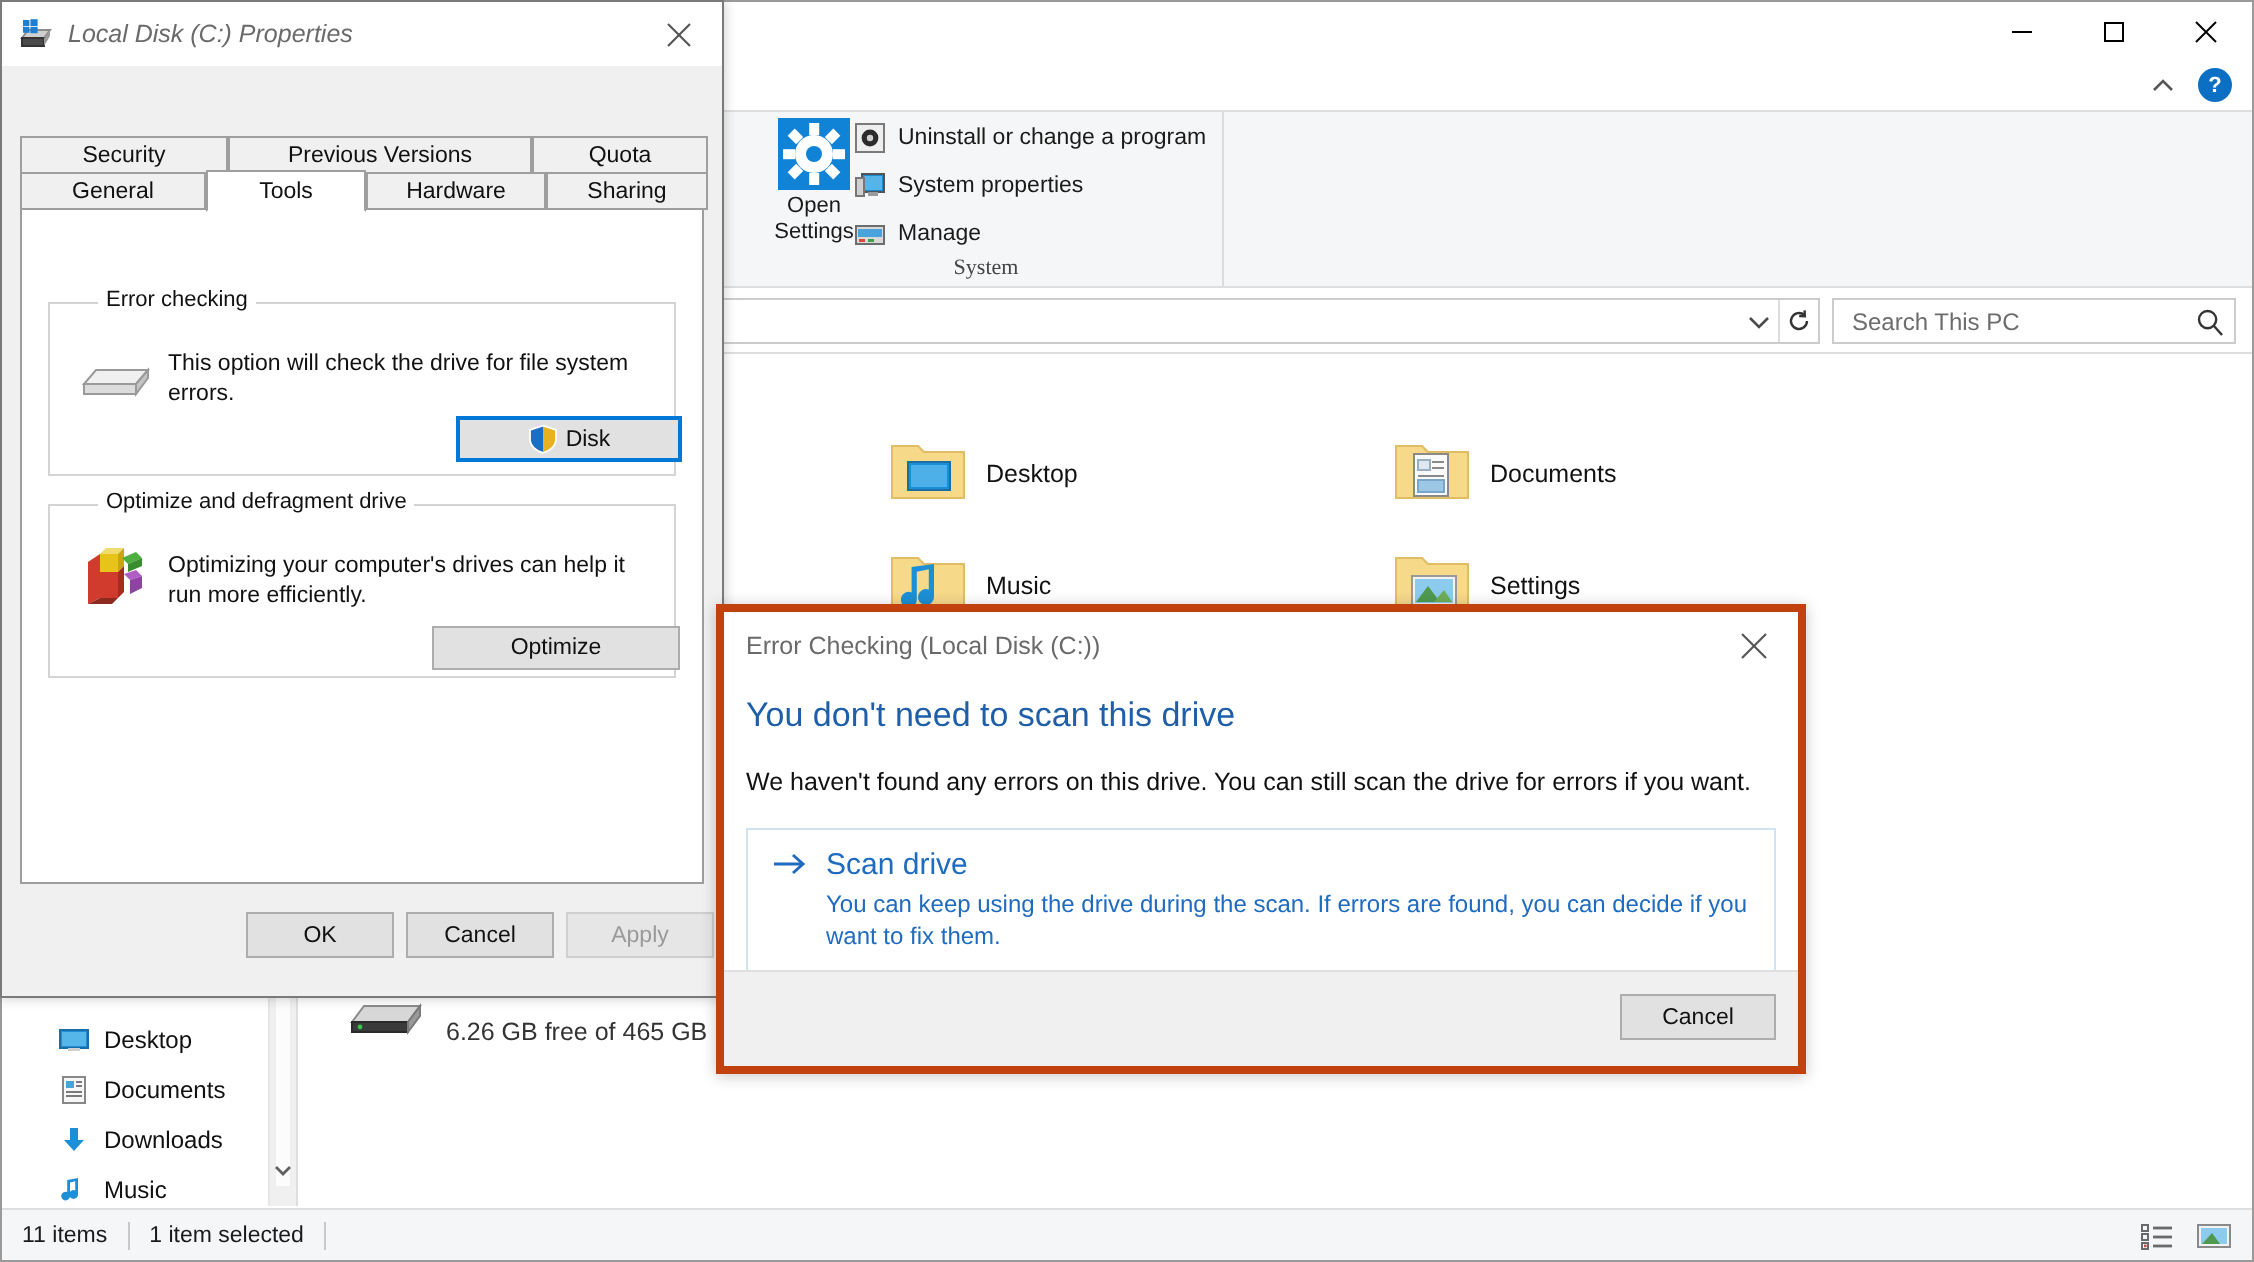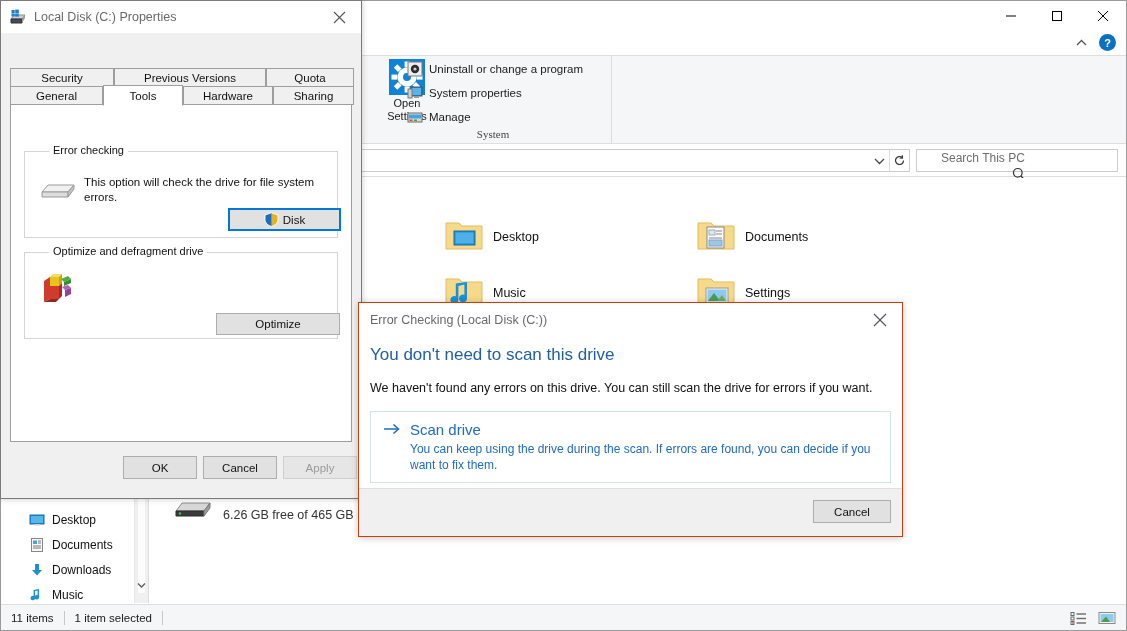--- a/index.html
+++ b/index.html
@@ -62,21 +62,21 @@
     font-size: 11px; color: #444; font-family: Liberation Serif, serif;
   }
   .big-btn {
     position: absolute; left: 4px; top: 4px; width: 56px;
     display: flex; flex-direction: column; align-items: center; justify-content: flex-end;
   }
   .big-btn .glyph { width: 36px; height: 36px; }
   .big-btn .lbl { font-size: 11px; color: #1a1a1a; line-height: 13px; text-align: center; margin-top: 2px; }
 
   .small-item {
-    position: absolute; left: 32px; display: flex; align-items: center; gap: 6px;
+    position: absolute; left: 52px; display: flex; align-items: center; gap: 6px;
     font-size: 11.5px; color: #1a1a1a; white-space: nowrap;
   }
   .small-item .si-icon { width: 16px; height: 16px; flex: none; }
 
   
   .exp-addrrow {
     position: absolute; left: 0; top: 144px; right: 0; height: 32px;
     background: #ffffff;
     border-bottom: 1px solid #dedede;
     box-sizing: border-box;
@@ -92,21 +92,21 @@
     padding-right: 4px;
   }
   .addr-refresh {
     position: absolute; right: 0; top: 0; width: 20px; height: 100%;
     border-left: 1px solid #ddd; display: flex; align-items: center; justify-content: center;
     color: #333; font-size: 12px; box-sizing: border-box;
   }
   .search-box {
     position: absolute; right: 8px; top: 4px; width: 202px; height: 23px;
     border: 1px solid #cccccc; background: #fff; box-sizing: border-box;
-    display: flex; align-items: center; padding: 0 4px 0 7px; flex-direction: column;
+    display: flex; align-items: center; padding: 0 4px 0 7px;
   }
   .search-box input {
     border: none; outline: none; flex: 1; font-size: 12px;
     font-family: "Liberation Sans", sans-serif; color: #333; background: transparent;
   }
   .search-box input::placeholder { color: #6d6d6d; }
   .search-ico { width: 16px; height: 16px; color: #333; flex: none; }
 
   
   .exp-navpane {
@@ -161,21 +161,21 @@
   .props {
     position: absolute; left: 0; top: 0; width: 362px; height: 499px;
     background: #f0f0f0;
     border: 1px solid #7a7a7a;
     box-sizing: border-box;
     box-shadow: 0 0 6px rgba(0,0,0,0.22);
   }
   .props-title {
     position: absolute; left: 0; top: 0; right: 0; height: 32px;
     background: #ffffff;
-    display: flex; align-items: center;
+    display: flex; align-items: center; font-style: italic;
   }
   .props-title .p-ico { width: 17px; height: 17px; margin-left: 9px; flex: none; }
   .props-title .p-txt { margin-left: 7px; font-size: 12.5px; color: #6a6a6a; }
   .props-close {
     position: absolute; right: 0; top: 0; width: 44px; height: 32px;
     display: flex; align-items: center; justify-content: center; color: #444;
   }
   .props-body {
     position: absolute; left: 0; top: 32px; right: 0; bottom: 0;
     background: #f0f0f0;
@@ -218,21 +218,21 @@
   }
   .btn.disabled { color: #9a9a9a; background: #e6e6e6; border-color: #cfcfcf; }
   .btn.focus { border: 2px solid #0078d7; background: #e1e1e1; }
 
   .props-footer { position: absolute; left: 0; right: 0; bottom: 0; height: 56px; }
 
   
   .errchk {
     position: absolute; left: 358px; top: 302px; width: 545px; height: 235px;
     background: #ffffff;
-    border: 1px solid #c2410c;
+    border: 4px solid #c2410c;
     box-sizing: border-box;
     box-shadow: 0 1px 7px rgba(0,0,0,0.22);
   }
   .ec-title {
     position: absolute; left: 0; top: 0; right: 0; height: 34px;
     display: flex; align-items: center;
   }
   .ec-title .t { margin-left: 11px; font-size: 12.5px; color: #6a6a6a; }
   .ec-close {
     position: absolute; right: 0; top: 0; width: 44px; height: 34px;
@@ -620,20 +620,21 @@
               <polygon points="19,6 22,3 22,12 19,15" fill="#c9a512"></polygon>
               <rect x="10" y="15" width="9" height="13" fill="#d03b2e"></rect>
               <polygon points="19,15 22,12 22,25 19,28" fill="#a52c21"></polygon>
               <polygon points="21,8 28,5 31,8 24,11" fill="#4caf3f"></polygon>
               <polygon points="24,11 31,8 31,12 24,15" fill="#3a8c31"></polygon>
               <polygon points="22,16 28,14 31,17 25,19" fill="#b05dc4"></polygon>
               <polygon points="25,19 31,17 31,23 25,26" fill="#8e43a3"></polygon>
               <polygon points="10,28 19,28 16,31 4,31" fill="#8e2a20"></polygon>
             </svg>
           </div>
+          <div class="gb-text" style="left:59px; top:23px; right:10px">Optimizing your computer's drives can help it run more efficiently.</div>
           <div class="btn" style="position:absolute; left:191px; top:60px; width:124px; height:22px">
             <span>Optimize</span>
           </div>
         </div>
       </div>
 
       <div class="props-footer">
         <div class="btn" style="position:absolute; left:122px; top:14px; width:74px; height:23px">OK</div>
         <div class="btn" style="position:absolute; left:202px; top:14px; width:74px; height:23px">Cancel</div>
         <div class="btn disabled" style="position:absolute; left:282px; top:14px; width:74px; height:23px">Apply</div>

